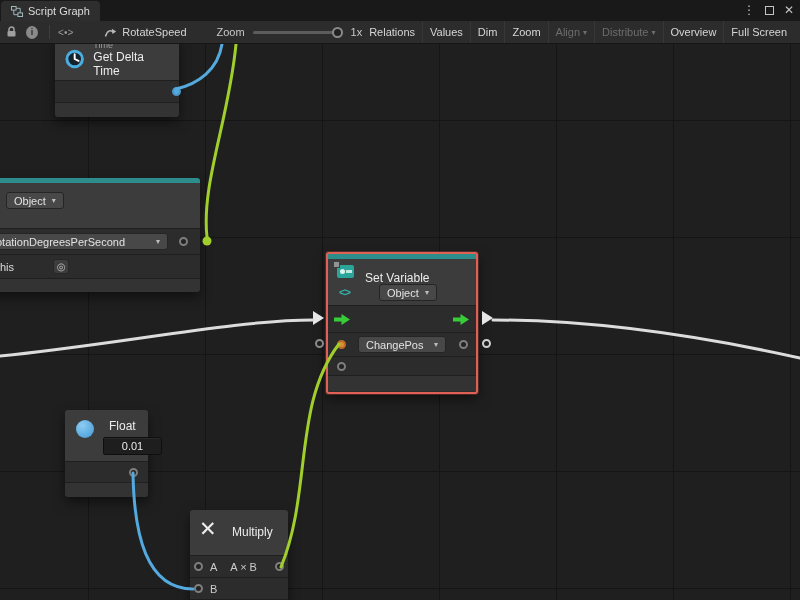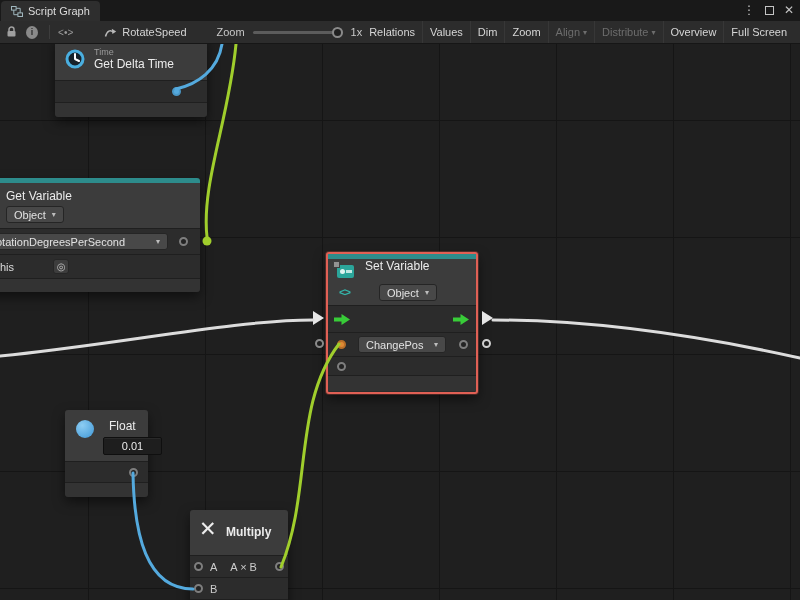--- a/index.html
+++ b/index.html
@@ -61,21 +61,21 @@
   .dot.orange { background:#e08a35; border-color:#b86f28; }
 
   .pill { background:#484848; border:1px solid #252525; border-radius:3px; height:17px;
     display:inline-flex; align-items:center; justify-content:space-between; gap:6px;
     padding:0 7px; font-size:11px; color:#e2e2e2; }
   .pill .caret { font-size:8px; color:#bdbdbd; }
 
   .title-12 { font-size:12px; color:#ececec; }
 
   
-  .n-delta { left:55px; top:-8px; width:152px; }
+  .n-delta { left:55px; top:-8px; width:124px; }
   .n-delta .hdr { height:44px; display:flex; align-items:center; gap:8px; padding:2px 8px 0 9px; }
   .n-delta .cat { font-size:9px; color:#9b9b9b; }
   .n-delta .row { height:22px; }
   .n-delta .ftr { height:15px; }
 
   
   .n-getvar { left:-48px; top:134px; width:248px; }
   .n-getvar .hdr { height:45px; padding:6px 8px 0 54px; }
   .n-getvar .hdr .pill { margin-top:3px; }
   .n-getvar .row1 { height:26px; }
@@ -88,21 +88,21 @@
   
   .n-setvar { left:326px; top:208px; width:152px; height:142px; border:2px solid #e06055;
     border-radius:3px; background:#2c2c2c; box-shadow:0 0 0 1px rgba(224,96,85,.25), 0 5px 12px rgba(0,0,0,.5); }
   .n-setvar .accent { border-radius:0; }
   .n-setvar .hdr { height:46px; border-radius:0; }
   .var-icon { position:absolute; left:9px; top:6px; width:17px; height:13px; background:#2ba59a; border-radius:2px; }
   .var-icon::before { content:""; position:absolute; left:3px; top:4px; width:5px; height:5px; border-radius:50%; background:#dff4f0; }
   .var-icon::after { content:""; position:absolute; right:2px; top:5px; width:6px; height:3px; background:#bfe8e2; }
   .vi-cube { position:absolute; left:-4px; top:-4px; width:7px; height:7px; background:#939393; border:1px solid #3e3e3e; }
   .code-teal { position:absolute; left:11px; top:27px; color:#35b5aa; font-size:11px; font-weight:bold; letter-spacing:-1px; }
-  .n-setvar .hdr .title-12 { position:absolute; left:37px; top:0; }
+  .n-setvar .hdr .title-12 { position:absolute; left:37px; top:12px; }
   .n-setvar .hdr .pill { position:absolute; left:51px; top:25px; width:58px; }
   .n-setvar .rowA { height:27px; }
   .n-setvar .rowB { height:24px; }
   .n-setvar .rowB .pill { margin:15px auto; width:88px; }
   .n-setvar .rowC { height:19px; }
   .n-setvar .ftr { height:16px; border-radius:0; }
   .arrow-l { position:absolute; left:6px; top:50%; margin-top:-6px; }
   .arrow-r { position:absolute; right:6px; top:50%; margin-top:-6px; }
 
   .flow-tri { position:absolute; z-index:2; width:0; height:0;
@@ -120,21 +120,21 @@
   .val-field { position:absolute; left:38px; top:27px; width:59px; height:18px; background:#1e1e1e;
     border:1px solid #0f0f0f; border-radius:2px; color:#eaeaea; font-size:11px;
     text-align:center; line-height:16px; box-shadow:inset 0 1px 0 rgba(255,255,255,.05); }
   .n-float .row { height:21px; }
   .n-float .ftr { height:15px; }
 
   
   .n-mult { left:190px; top:466px; width:98px; }
   .n-mult .hdr { height:45px; }
   .mult-x { position:absolute; left:9px; top:7px; font-size:21px; color:#ededed; }
-  .n-mult .hdr .title-12 { position:absolute; left:36px; top:15px;font-weight:bold; }
+  .n-mult .hdr .title-12 { position:absolute; left:42px; top:15px; }
   .n-mult .row { height:22px; padding-left:20px; color:#cccccc; }
   .n-mult .out-label { margin-left:13px; }
   .n-mult .ftr { height:14px; }
 </style>
 </head>
 <body>
 
 <div class="window">
 
   <div class="tabbar">
@@ -230,21 +230,20 @@
       </div>
       <div class="row">
         <span class="dot blue" style="left:117px"></span>
       </div>
       <div class="ftr"></div>
     </div>
 
     <div class="node n-getvar">
       <div class="accent"></div>
       <div class="hdr">
-        <div class="title-12">Get Variable</div>
         <div class="pill">
           <span>Object</span>
           <span class="caret">▾</span>
         </div>
       </div>
       <div class="row row1">
         <div class="pill">
           <span>otationDegreesPerSecond</span>
           <span class="caret">▾</span>
         </div>

